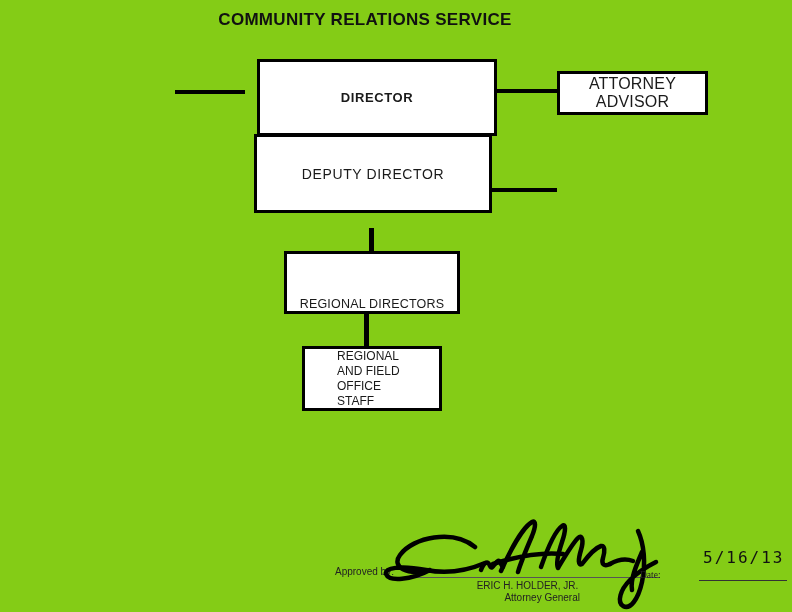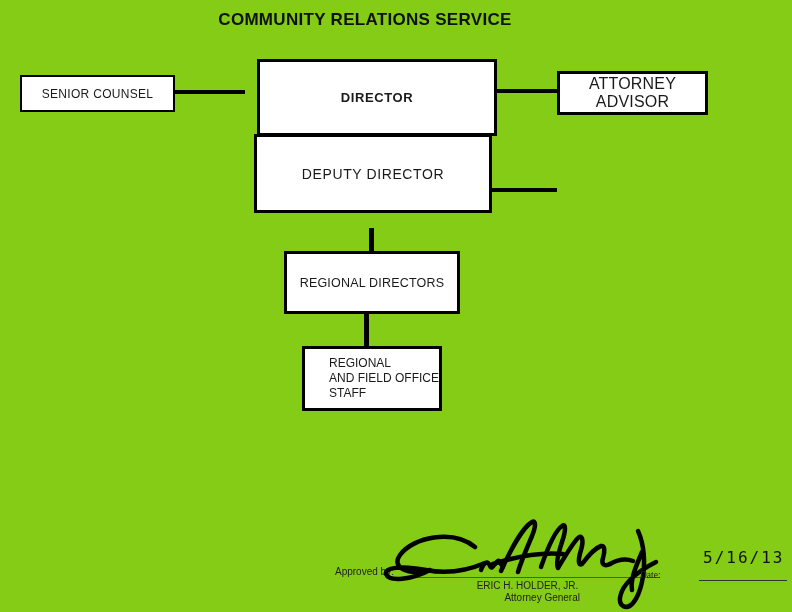--- a/index.html
+++ b/index.html
@@ -23,41 +23,38 @@
   .sig-caption{position:absolute;width:155px;text-align:center;font-size:10px;color:#222;}
   .date-value{
     position:absolute;font-family:"DejaVu Sans Mono","Liberation Mono",monospace;
     font-size:16px;letter-spacing:2px;color:#111;
   }
   #box-senior{left:20px;top:75px;width:155px;height:37px;border-width:2px;font-size:12px;letter-spacing:0.3px;}
   #box-director{left:245px;top:59px;width:240px;height:77px;font-size:13px;font-weight:bold;letter-spacing:0.6px;margin-left:12px;}
   #box-attorney{left:557px;top:71px;width:151px;height:44px;font-size:16px;letter-spacing:0.2px;}
   #box-deputy{left:254px;top:134px;width:238px;height:79px;font-size:14px;letter-spacing:0.6px;}
   #box-hq{left:557px;top:157px;width:173px;height:63px;font-size:11px;line-height:14px;letter-spacing:0.2px;}
-  #box-regdir{left:284px;top:251px;width:176px;height:63px;font-size:12.5px;letter-spacing:0.2px;}
+  #box-regdir{left:284px;top:251px;width:176px;height:63px;font-size:12.5px;letter-spacing:0.2px;align-items:flex-end;}
   #box-regstaff{left:302px;top:346px;width:140px;height:65px;font-size:12px;line-height:15px;
-    justify-content:center;text-align:left;padding-left:24px;}
+    justify-content:center;text-align:left;padding-left:32px;}
 </style>
 </head>
 <body>
 
 <div id="page">
 
   <div class="chart-title">COMMUNITY RELATIONS SERVICE</div>
 
   <div class="connector" style="left:175px;top:90px;width:70px;height:4px;"></div>
   <div class="connector" style="left:485px;top:89px;width:72px;height:4px;"></div>
   <div class="connector" style="left:367px;top:136px;width:5px;height:14px;"></div>
   <div class="connector" style="left:492px;top:188px;width:65px;height:4px;"></div>
   <div class="connector" style="left:369px;top:228px;width:5px;height:24px;"></div>
   <div class="connector" style="left:364px;top:314px;width:5px;height:33px;"></div>
 
-  <div class="org-box" id="box-senior">
-    <span>SENIOR COUNSEL</span>
-  </div>
 
   <div class="org-box" id="box-director">
     <span>DIRECTOR</span>
   </div>
 
   <div class="org-box" id="box-attorney">
     <span>ATTORNEY ADVISOR</span>
   </div>
 
   <div class="org-box" id="box-deputy">

